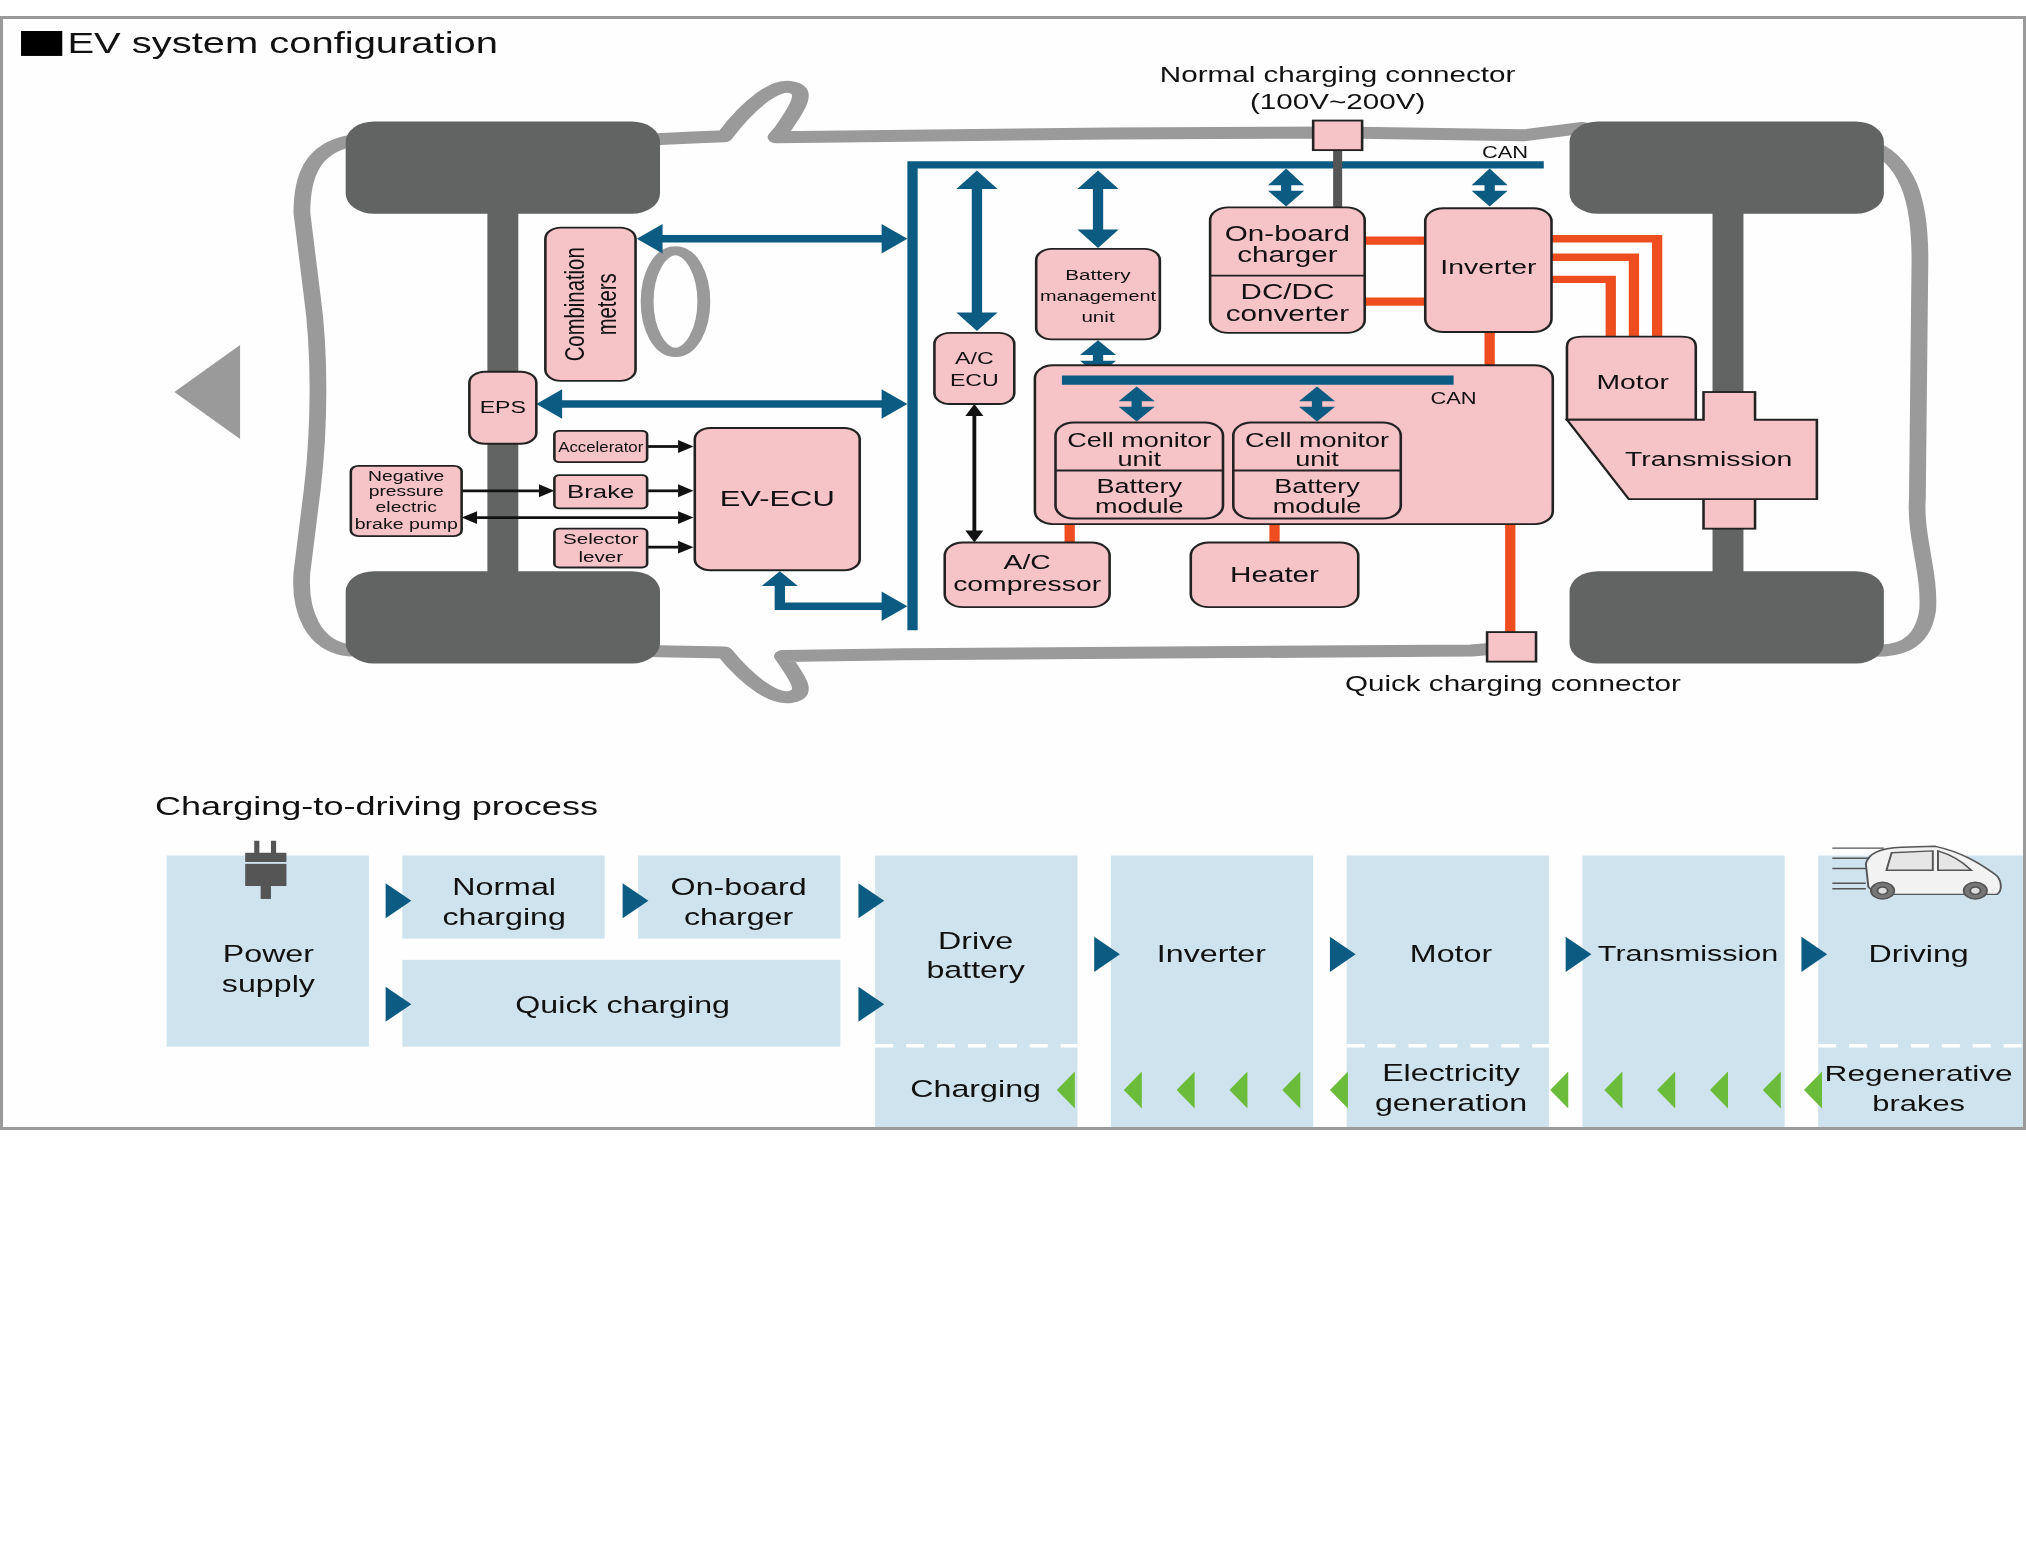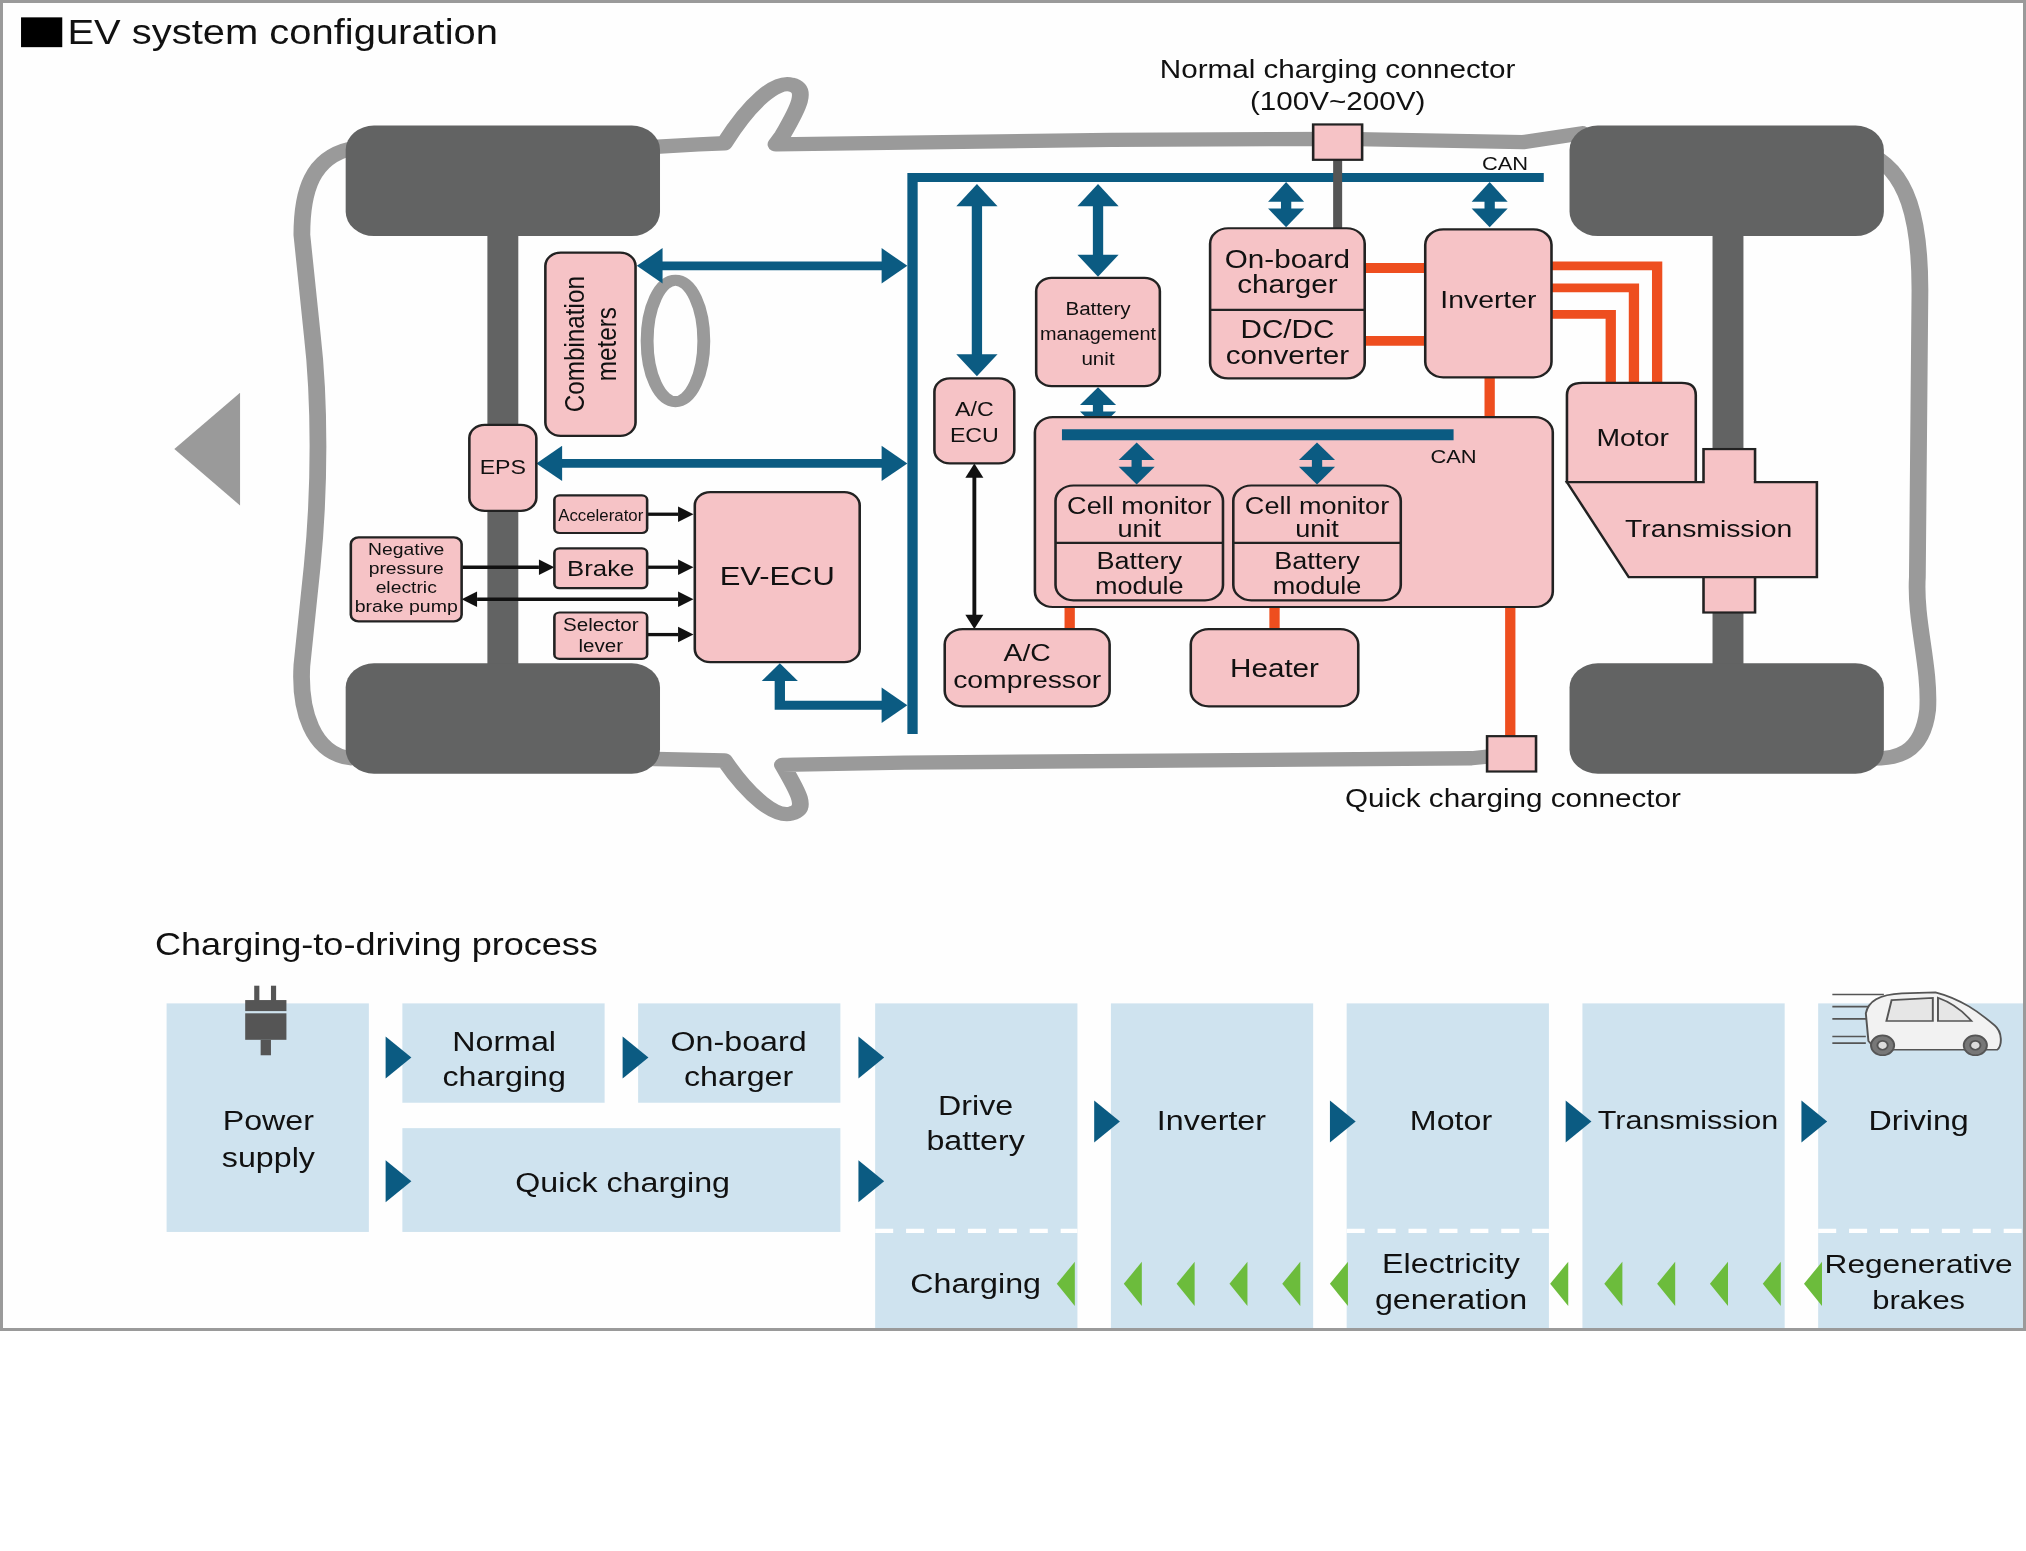--- a/index.html
+++ b/index.html
@@ -1,17 +1,17 @@
 <!DOCTYPE html>
 <html><head>
 <meta charset="utf-8">
 <style>
   html, body { margin: 0; padding: 0; background: #ffffff; }
   body { width: 2026px; height: 1551px; overflow: hidden; }
-  #stage { position: absolute; left: 0; top: 0; width: 2026px; height: 1331px; box-sizing: border-box; border: 3px solid #9a9a9a; background: #fefefe; }
+  #stage { position: absolute; left: 0; top: 16px; width: 2026px; height: 1114px; box-sizing: border-box; border: 3px solid #9a9a9a; background: #fefefe; }
   svg { display: block; width: 100%; height: 100%; }
   .t { font-family: "Liberation Sans", "DejaVu Sans", sans-serif; fill: #111; }
   .box { fill: #f6c3c6; stroke: #222; stroke-width: 2; }
   .can { stroke: #0b5b82; fill: none; }
   .canf { fill: #0b5b82; }
   .pwr { stroke: #ee4e1f; fill: none; }
   .body { stroke: #9a9a9a; fill: none; stroke-width: 13; stroke-linejoin: round; stroke-linecap: round; }
   .wheel { fill: #626363; }
   .axle { fill: #626363; }
   .sig { stroke: #111; stroke-width: 3; fill: none; }

